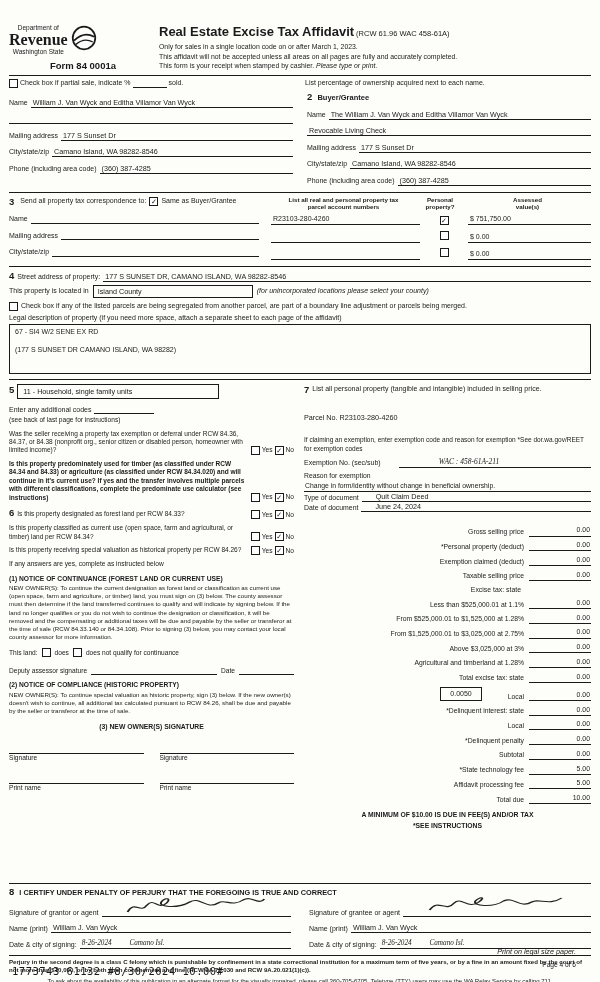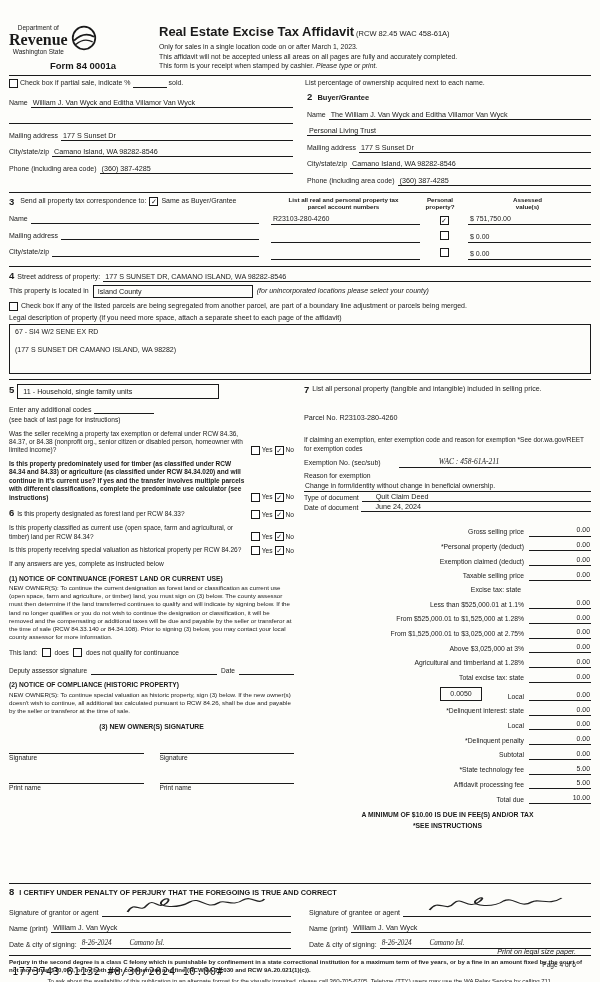--- a/index.html
+++ b/index.html
@@ -144,21 +144,21 @@
           <circle cx="15" cy="15" r="13" fill="none" stroke="#1a1a1a" stroke-width="2"></circle>
           <path d="M3.5 18 Q15 7 26.5 13.5" fill="none" stroke="#1a1a1a" stroke-width="2"></path>
           <path d="M5.5 22.5 Q15 14 25 19.5" fill="none" stroke="#1a1a1a" stroke-width="1.4"></path>
         </svg>
       </div>
       <div class="formno">Form 84 0001a</div>
     </div>
     <div class="hdr-right">
       <div class="title-row">
         <span class="title">Real Estate Excise Tax Affidavit</span>
-        <span class="title-ref">(RCW 82.45 WAC 458-61A)</span>
+        <span class="title-ref">(RCW 61.96 WAC 458-61A)</span>
       </div>
       <div class="note">Only for sales in a single location code on or after March 1, 2023.</div>
       <div class="note">This affidavit will not be accepted unless all areas on all pages are fully and accurately completed.</div>
       <div class="note">
         <span>This form is your receipt when stamped by cashier.</span>
         <i>Please type or print.</i>
       </div>
     </div>
   </div>
 
@@ -197,21 +197,21 @@
     <div class="col">
       <div class="sec-head">
         <span class="sec-num">2</span>
         <span>Buyer/Grantee</span>
       </div>
       <div class="frow">
         <span class="flabel">Name</span>
         <span class="fill">The William J. Van Wyck and Editha Villamor Van Wyck</span>
       </div>
       <div class="frow">
-        <span class="fill">Personal Living Trust</span>
+        <span class="fill">Revocable Living Check</span>
       </div>
       <div class="frow">
         <span class="flabel">Mailing address</span>
         <span class="fill">177 S Sunset Dr</span>
       </div>
       <div class="frow">
         <span class="flabel">City/state/zip</span>
         <span class="fill">Camano Island, WA 98282-8546</span>
       </div>
       <div class="frow">

